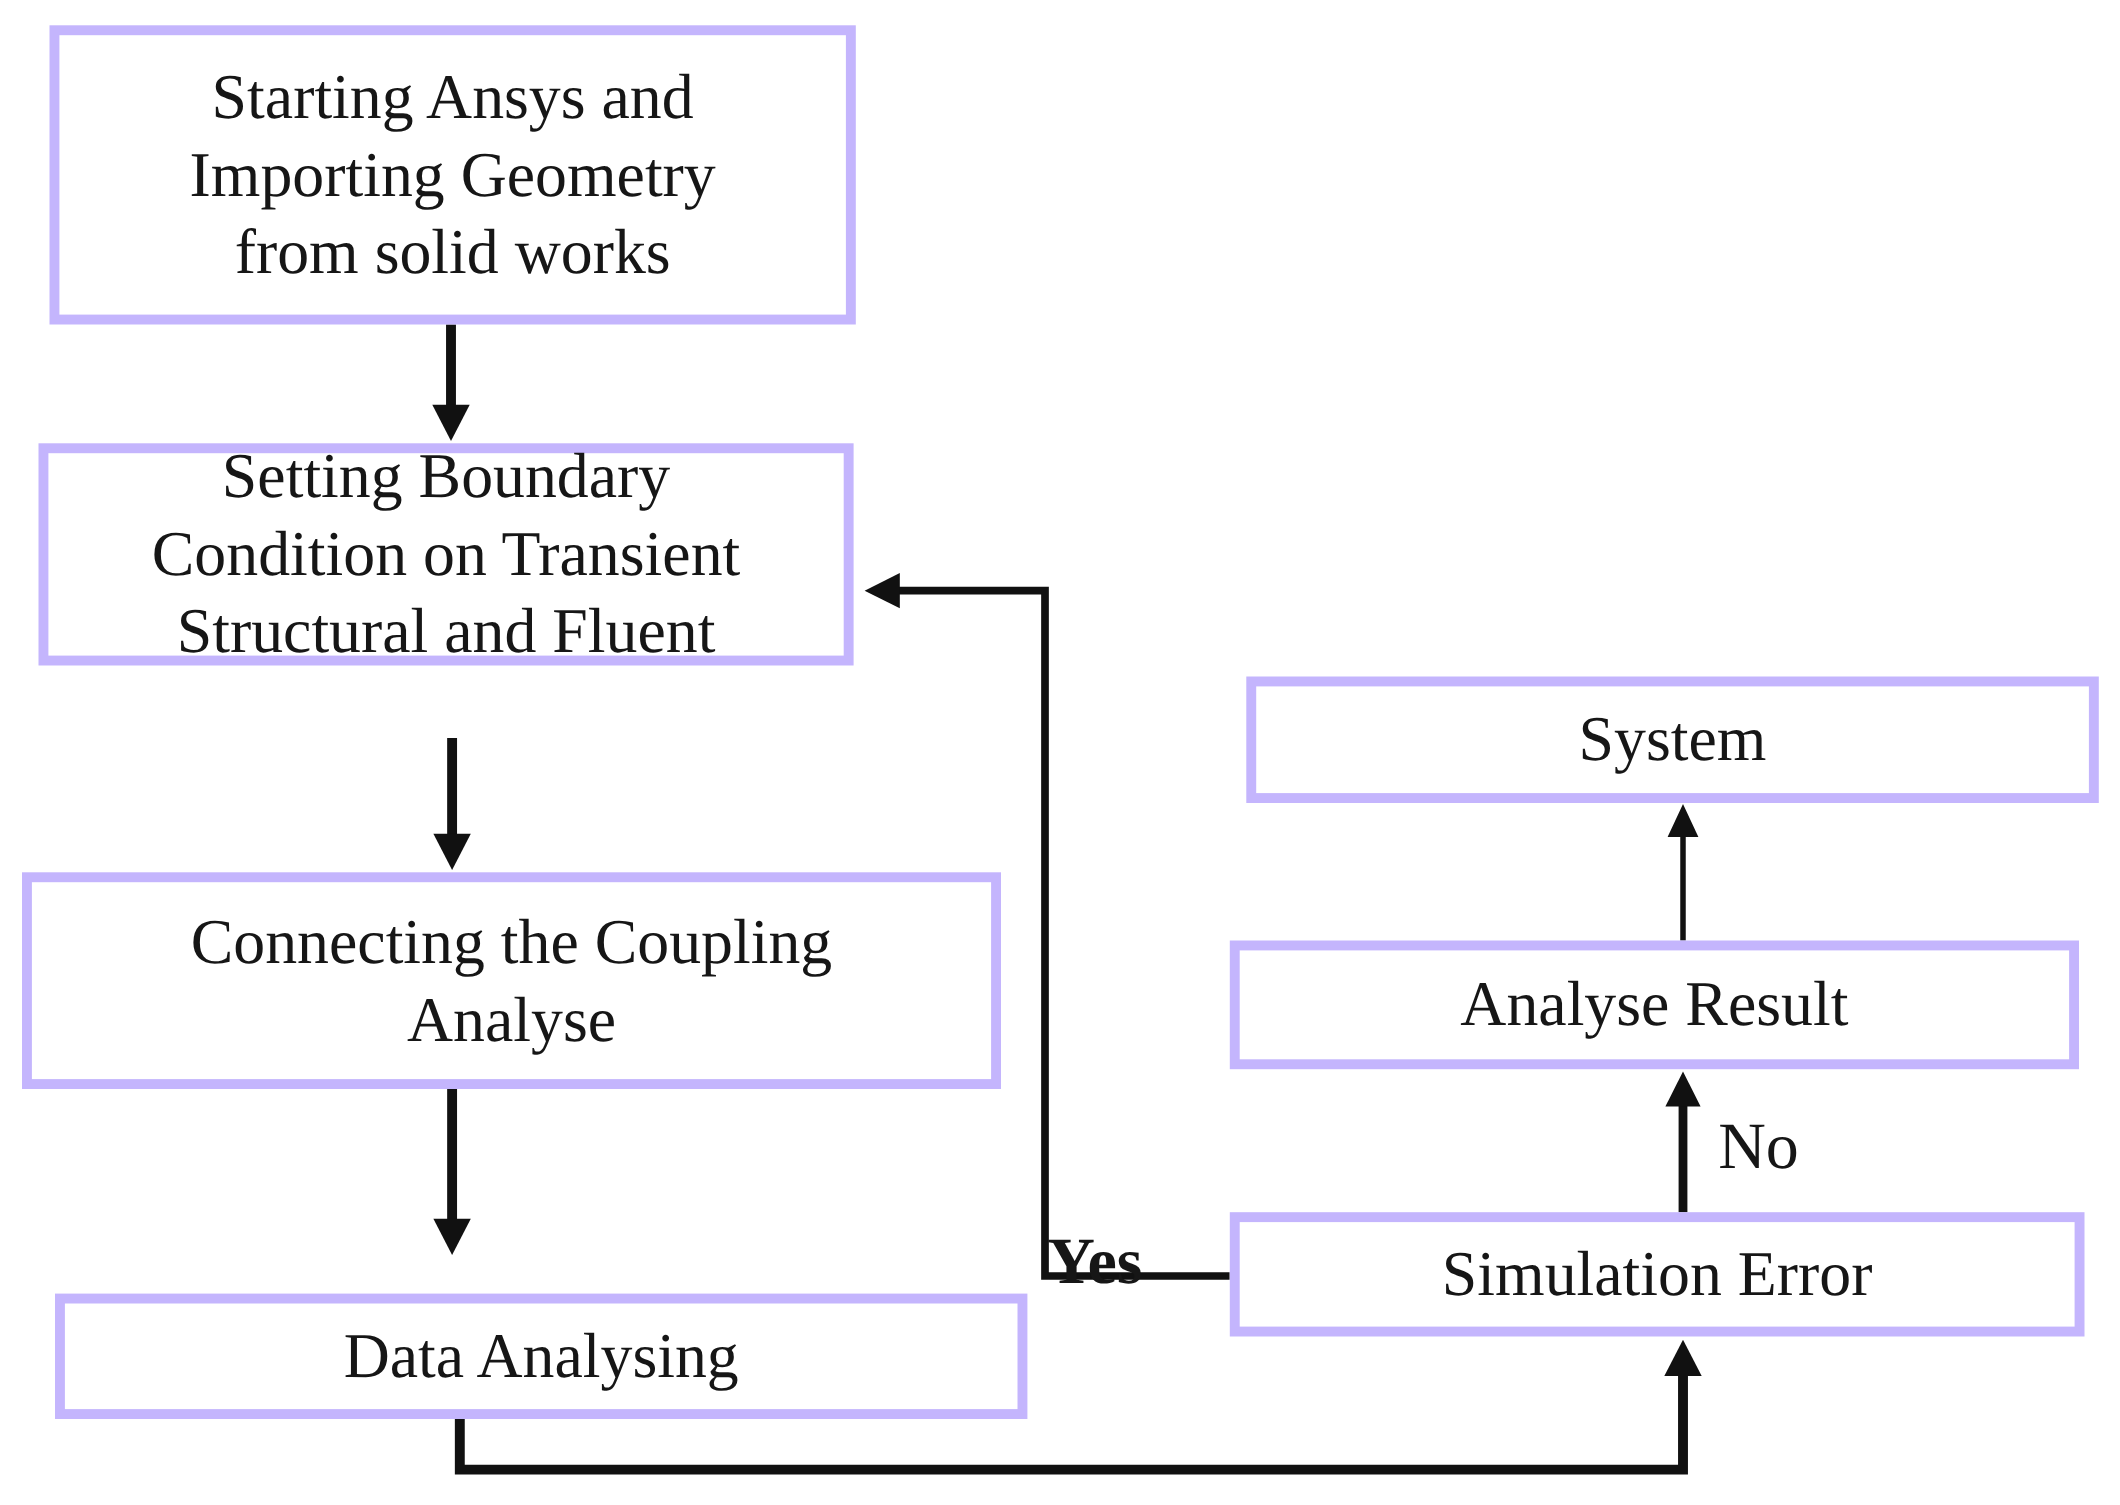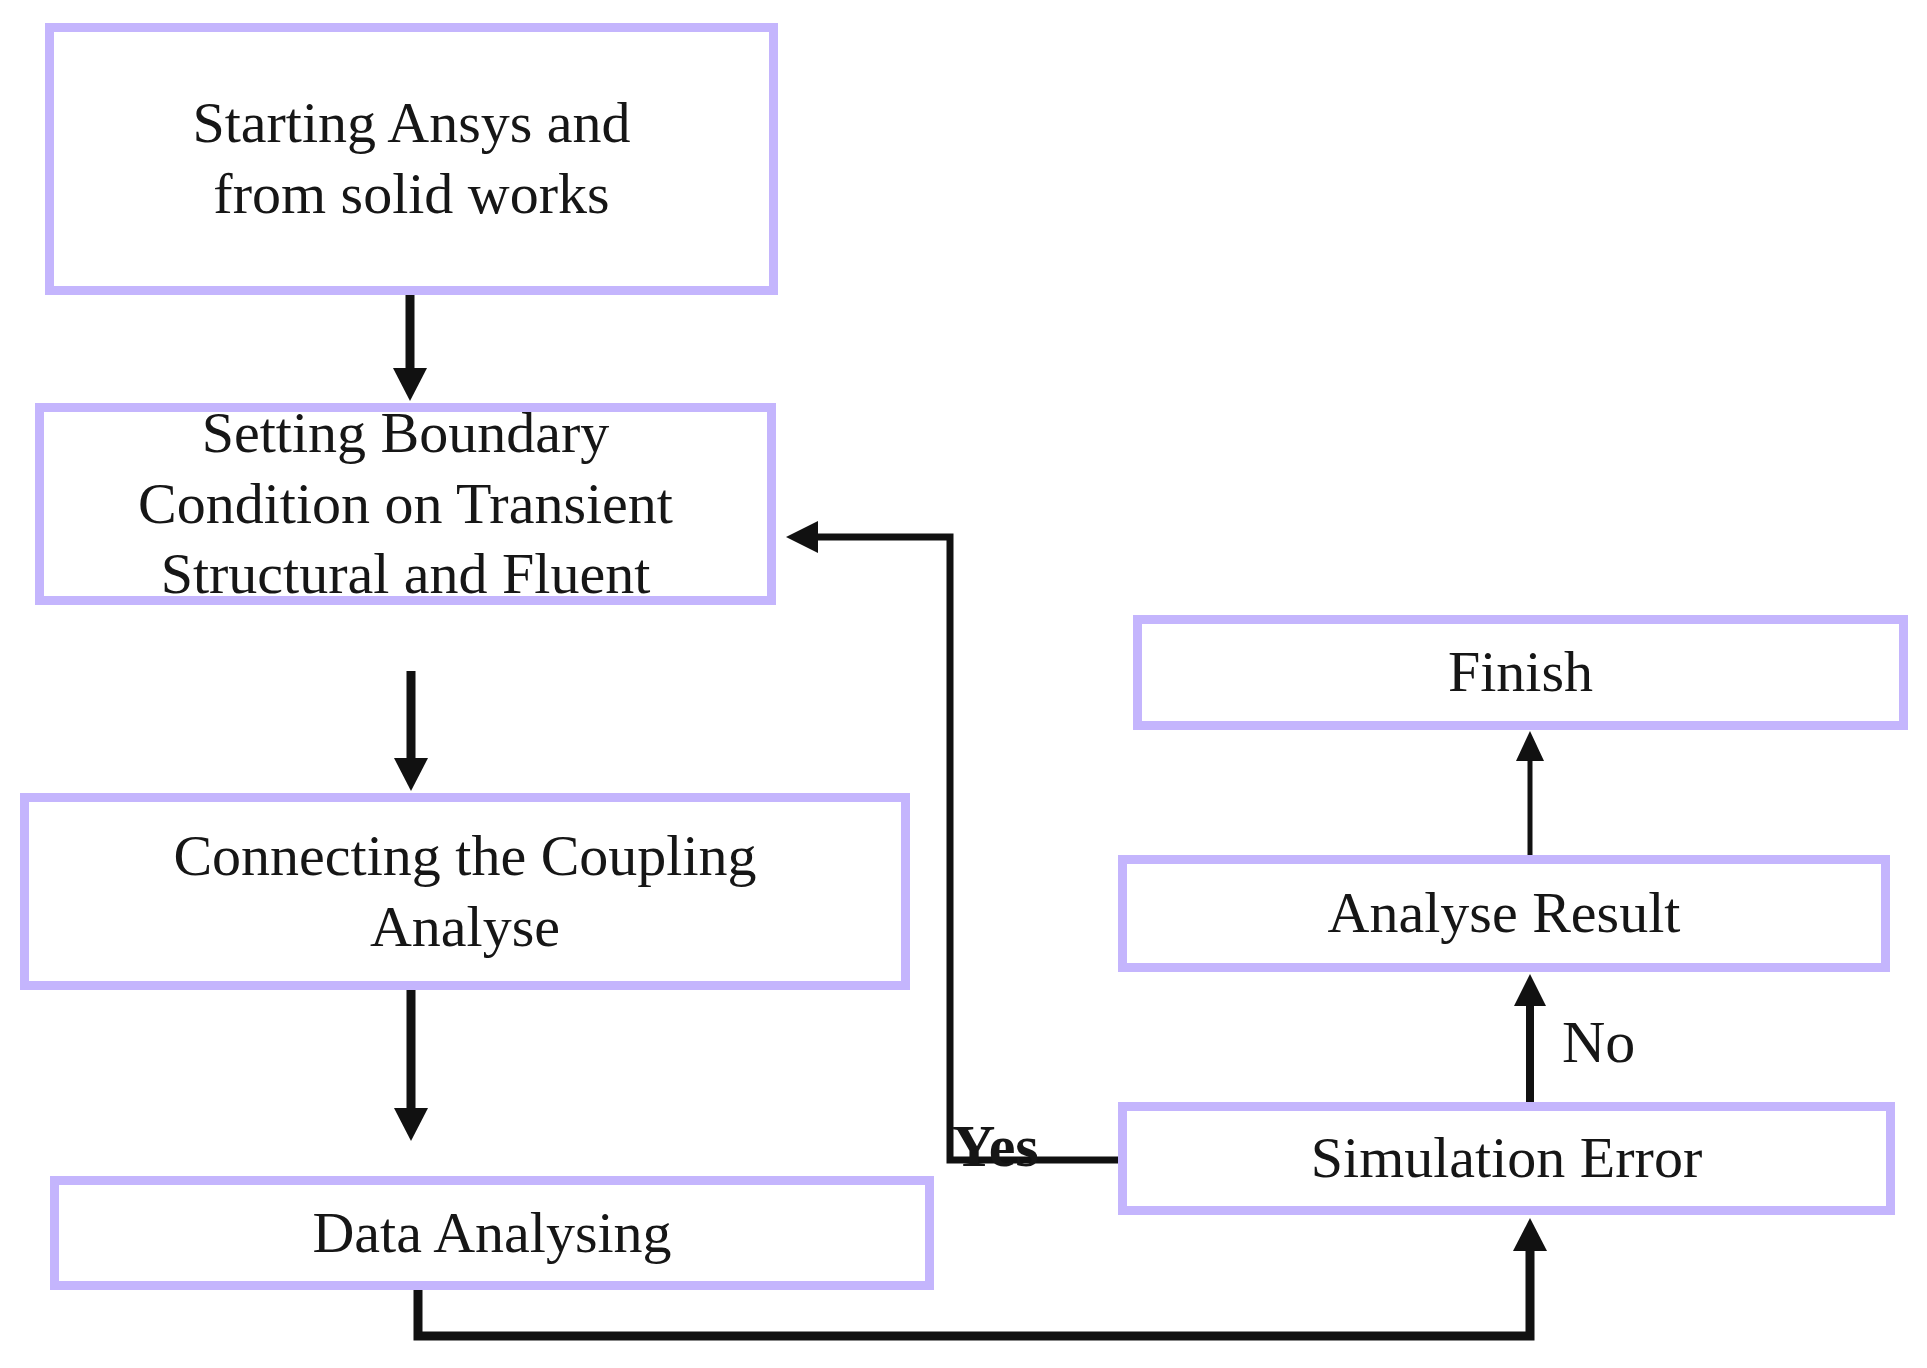--- a/index.html
+++ b/index.html
@@ -71,40 +71,41 @@
 
     <line x1="1530" y1="857" x2="1530" y2="756" stroke="#111111" stroke-width="5"></line>
     <polygon points="1530,731 1516,761 1544,761" fill="#111111"></polygon>
 
     <polyline points="1118,1160 950,1160 950,537 812,537" fill="none" stroke="#111111" stroke-width="7"></polyline>
     <polygon points="786,537 818,521 818,553" fill="#111111"></polygon>
   </svg>
 
   <div class="node" style="left:45px; top:23px; width:733px; height:272px;">
     <div class="line">Starting Ansys and</div>
+    <div class="line">Importing Geometry</div>
     <div class="line">from solid works</div>
   </div>
 
   <div class="node" style="left:35px; top:403px; width:741px; height:202px;">
     <div class="line">Setting Boundary</div>
     <div class="line">Condition on Transient</div>
     <div class="line">Structural and Fluent</div>
   </div>
 
   <div class="node" style="left:20px; top:793px; width:890px; height:197px;">
     <div class="line">Connecting the Coupling</div>
     <div class="line">Analyse</div>
   </div>
 
   <div class="node" style="left:50px; top:1143px; width:884px; height:114px;margin-top:33px;">
     <div class="line">Data Analysing</div>
   </div>
 
   <div class="node" style="left:1133px; top:615px; width:775px; height:115px;">
-    <div class="line">Finish</div>
+    <div class="line">System</div>
   </div>
 
   <div class="node" style="left:1118px; top:855px; width:772px; height:117px;">
     <div class="line">Analyse Result</div>
   </div>
 
   <div class="node" style="left:1118px; top:1102px; width:777px; height:113px;">
     <div class="line">Simulation Error</div>
   </div>
 

